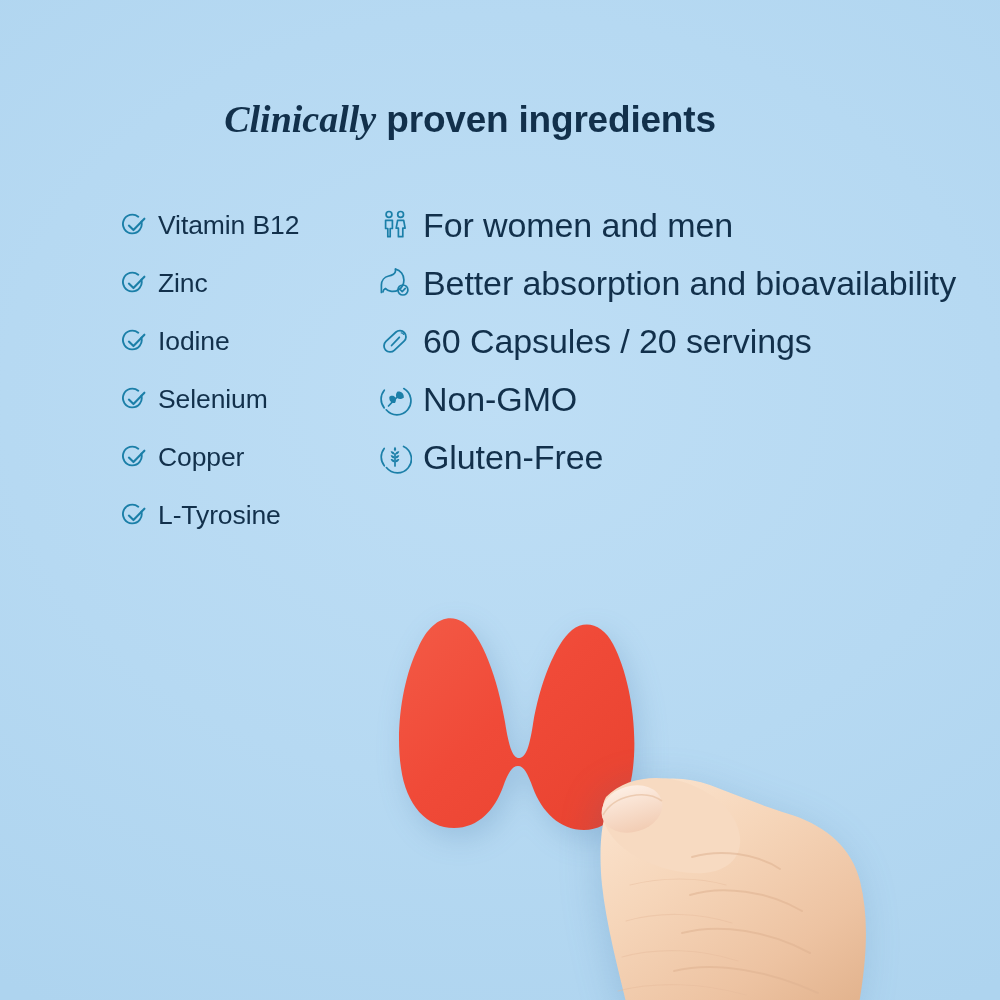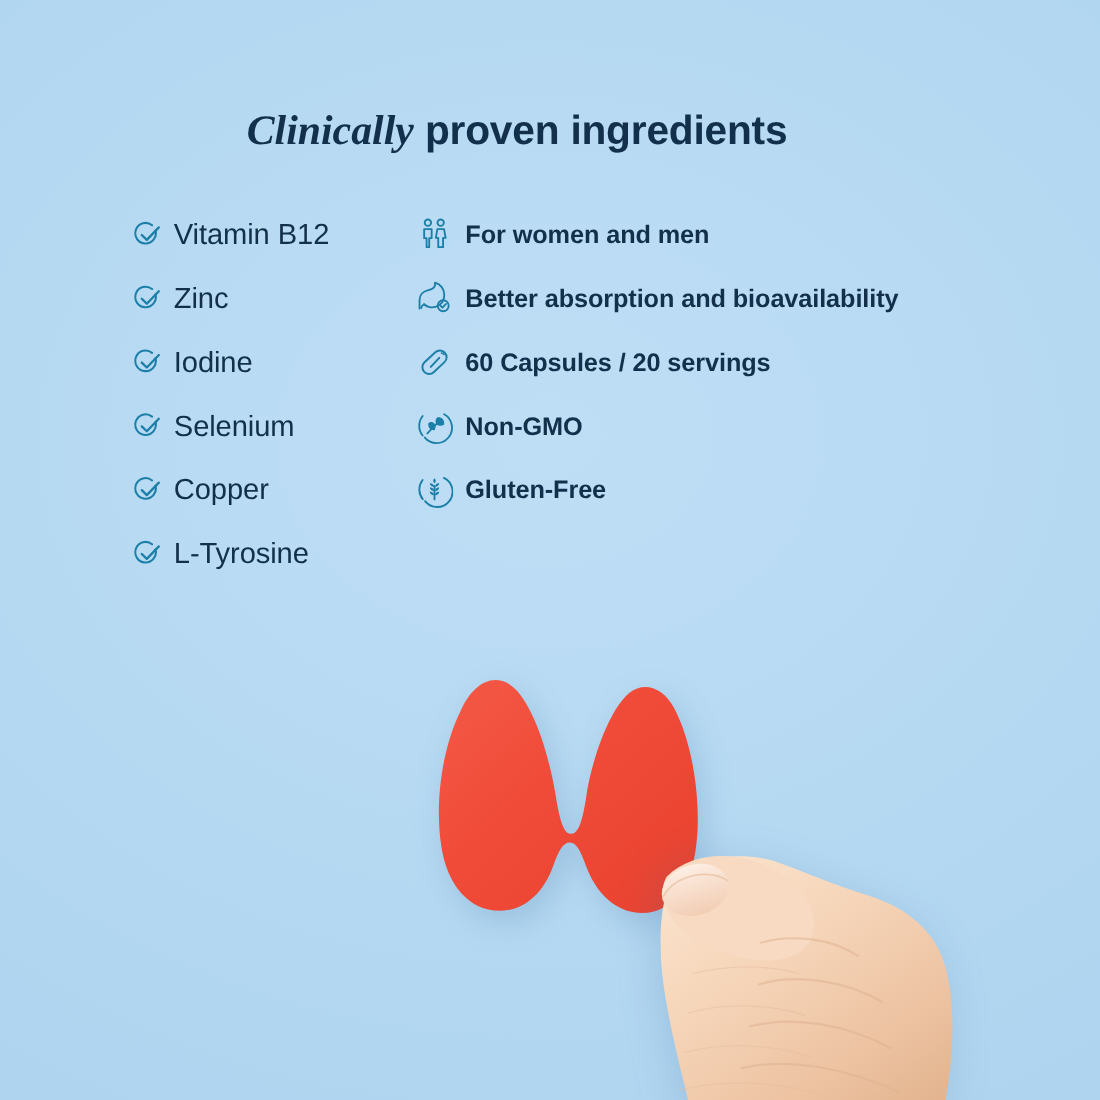--- a/index.html
+++ b/index.html
@@ -39,21 +39,21 @@
     font-family: "Liberation Serif", serif;
     font-style: italic;
     font-weight: bold;
     font-size: 38px;
     letter-spacing: 0px;
   }
 
   
   .columns {
     position: absolute;
-    top: 184px;
+    top: 196px;
     left: 0;
     width: 800px;
     height: 350px;
   }
   .col {
     position: absolute;
     top: 0;
   }
   .col-left  { left: 122px; width: 250px; }
   .col-right { left: 378px; width: 600px; }
@@ -64,21 +64,21 @@
     height: 58px;
     gap: 11px;
   }
   .frow .label {
     color: #12304b;
     font-size: 26.5px;
     line-height: 1;
     white-space: nowrap;
     letter-spacing: -0.1px;
   }
-  .col-right .frow .label { font-size: 23px; font-weight: bold; }
+  .col-right .frow .label { font-size: 34px; }
 
   .ico {
     flex: 0 0 auto;
     display: block;
   }
   .ico-check { width: 25px; height: 25px; }
   .ico-lg    { width: 34px; height: 34px; }
 
   
   .photo {

